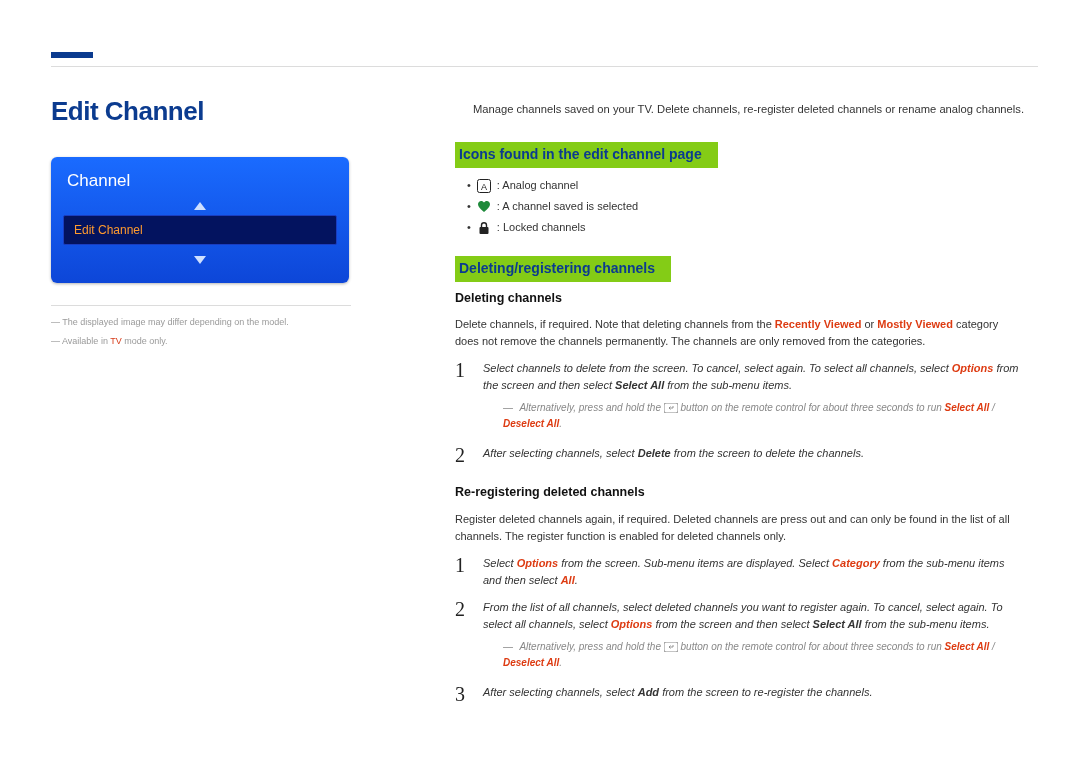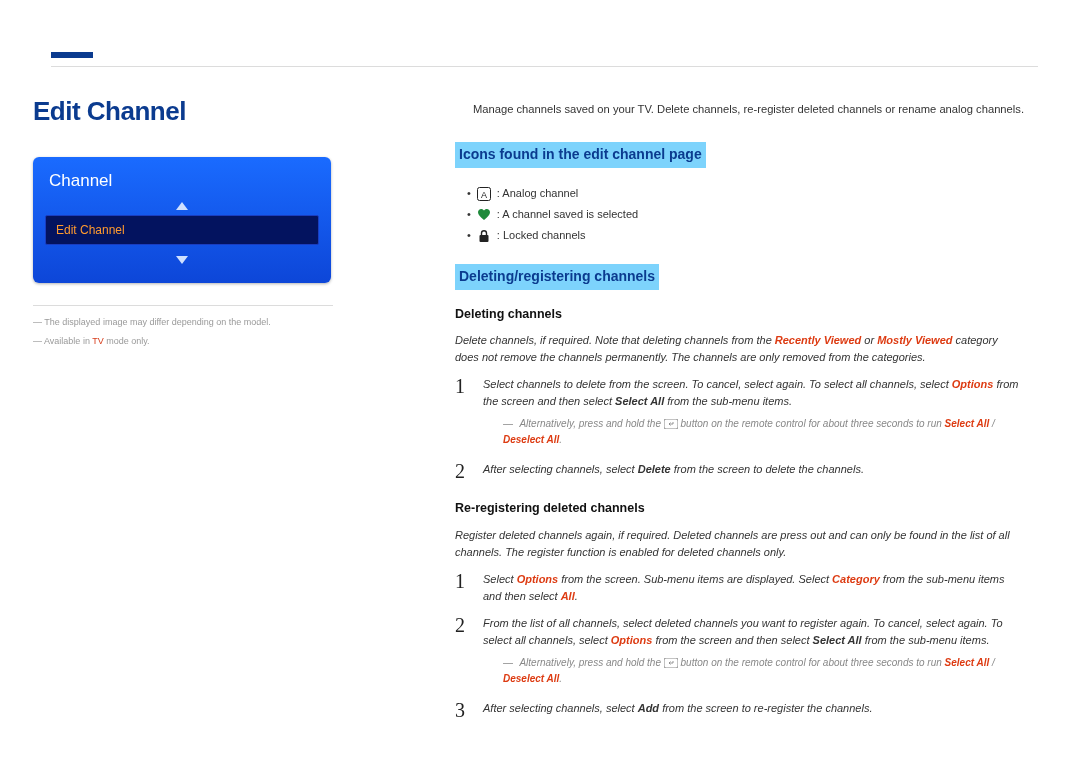--- a/index.html
+++ b/index.html
@@ -24,21 +24,21 @@
     position: absolute;
     top: 66px;
     left: 51px;
     right: 42px;
     height: 1px;
     background: #dcdcdc;
   }
   .left-col {
     position: absolute;
     top: 96px;
-    left: 33px;
+    left: 51px;
     width: 300px;
   }
   .page-title {
     font-size: 26px;
     font-weight: bold;
     color: #0b3b8f;
     margin-bottom: 30px;
     letter-spacing: -0.5px;
   }
   .path { font-size: 10px; font-weight: bold; color: #222; margin-bottom: 14px; letter-spacing:0.2px;}
@@ -75,32 +75,32 @@
     top: 101px;
     left: 455px;
     right: 56px;
     font-size: 11.2px;
     color:#333;
     line-height:1.55;
   }
   .intro { margin-bottom: 20px; text-align: right; }
   .section-h {
     display:inline-block;
-    background:#7dd3fc;
+    background:#84cc16;
     color:#0b3b8f;
     font-weight:bold;
     font-size: 14px;
-    padding:2px 4px 2px 4px;
-    margin: 4px 0 13px 0;
+    padding:2px 16px 2px 4px;
+    margin: 4px 0 5px 0;
   }
   .icon-list { margin: 4px 0 16px 12px; }
   .icon-list .row { margin: 4px 0; display:flex; align-items:center; gap:6px; font-size:11px; color:#333; }
   .svg-box { width:14px; height:14px; }
   .sub-h { font-weight:bold; font-size:12.5px; margin: 2px 0 8px 0; color:#111; }
-  .para { font-size:11px; color:#333; margin-bottom:10px;font-style:italic; }
+  .para { font-size:11px; color:#333; margin-bottom:10px; }
   .emph { color:#dd3b12; font-weight:bold; }
   .bold { font-weight:bold; }
   .ol { margin-left: 0; }
   .ol-item { display:flex; gap:14px; margin: 8px 0 10px 0; align-items:flex-start;}
   .ol-num { font-size:20px; font-weight:400; color:#222; width:14px; flex-shrink:0; line-height:1; font-family: Georgia, serif;}
   .ol-body { flex:1; font-size:11px; line-height:1.55;font-style:italic; }
   .tip { font-size:10px; color:#888; margin:6px 0 4px 20px; }
   .tip .dash { color:#888; margin-right:4px;}
   .kbd-icon { vertical-align:-2px; }
 </style>

